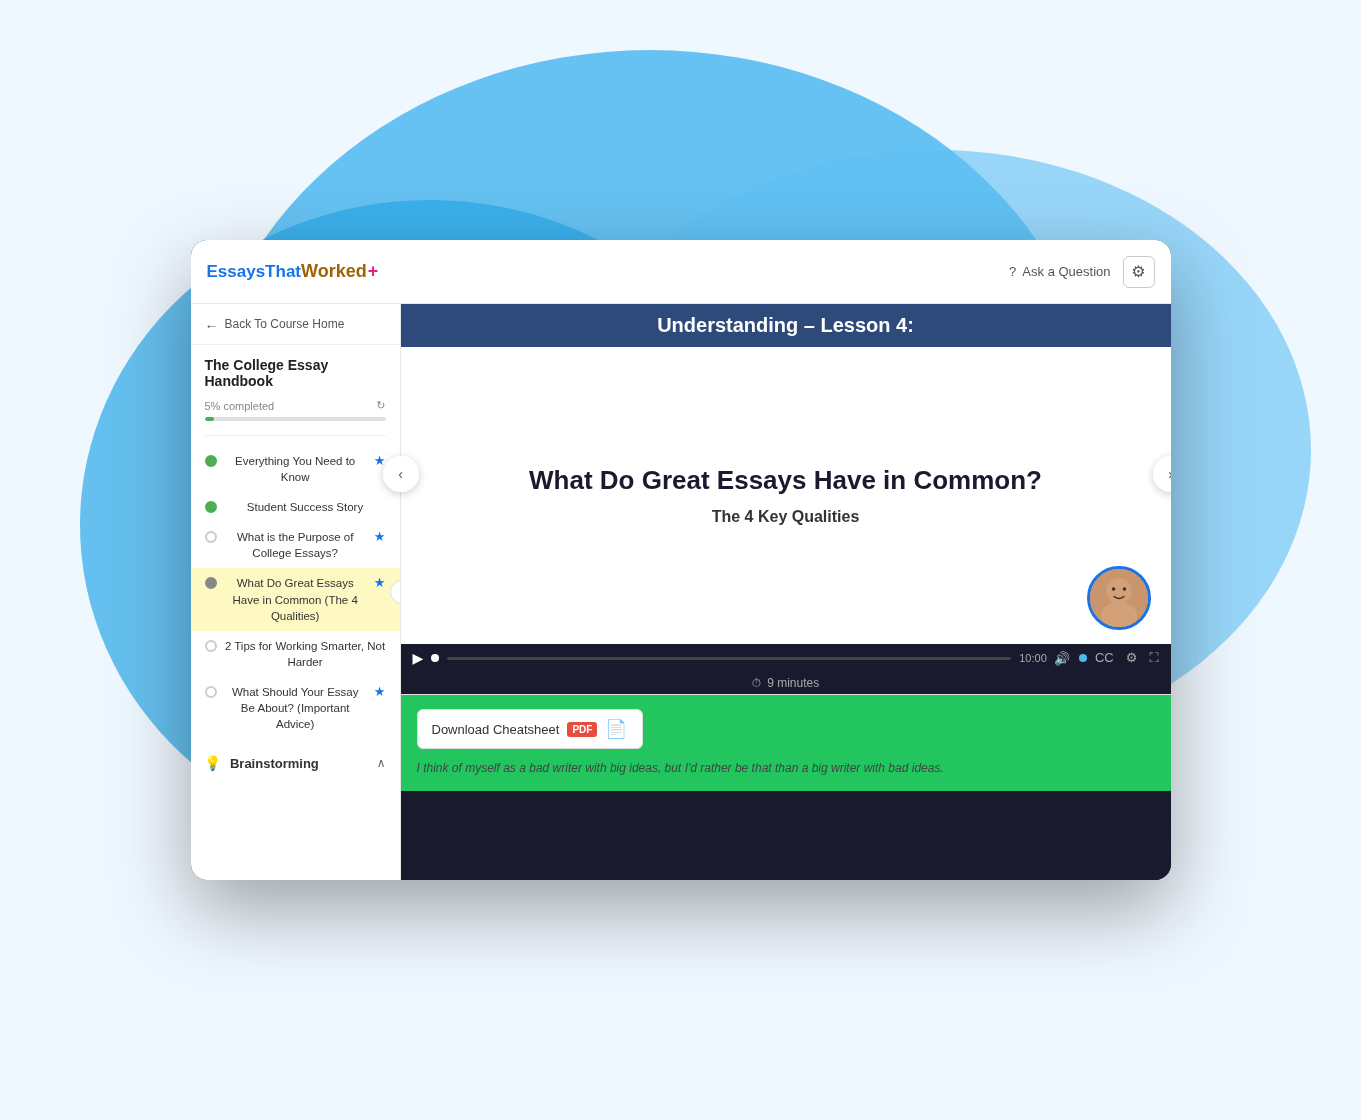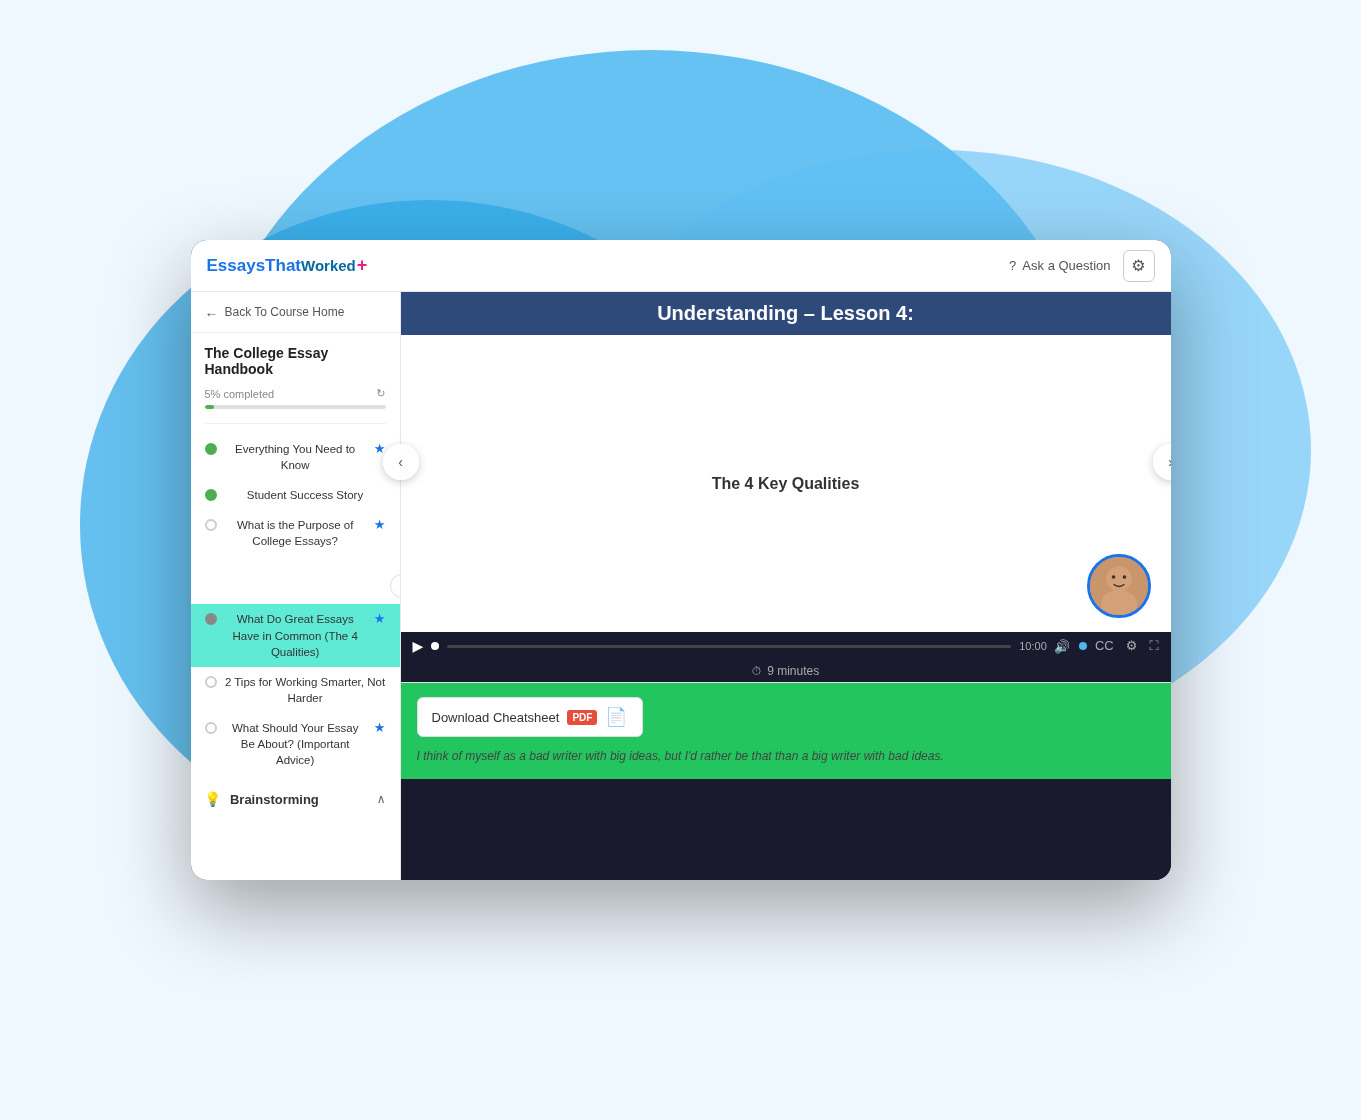--- a/index.html
+++ b/index.html
@@ -60,42 +60,42 @@
       border-radius: 16px;
       box-shadow: 0 30px 80px rgba(0,0,0,0.35);
       overflow: hidden;
       display: flex;
       flex-direction: column;
     }
 
     
     .top-bar {
       background: #ffffff;
-      height: 52px;
+      height: 64px;
       display: flex;
       align-items: center;
       justify-content: space-between;
       padding: 0 16px;
       border-bottom: 1px solid #e8e8e8;
       flex-shrink: 0;
     }
     .logo {
       display: flex;
       align-items: center;
       gap: 0;
     }
     .logo-text-essays {
       font-size: 17px;
       font-weight: 700;
       color: #1a73e8;
     }
     .logo-text-worked {
-      font-size: 15px;
+      font-size: 18px;
       font-weight: 700;
-      color: #0369a1;
+      color: #a16207;
     }
     .logo-plus {
       color: #e91e8c;
       font-size: 18px;
       font-weight: 700;
       margin-left: 1px;
     }
     .top-bar-right {
       display: flex;
       align-items: center;
@@ -209,22 +209,21 @@
     }
     .lesson-item {
       display: flex;
       align-items: flex-start;
       gap: 8px;
       padding: 7px 14px;
       cursor: pointer;
       position: relative;
     }
     .lesson-item.active {
-      background: #5eead4;
-      margin-top: 48px;
+      background: #fef9c3;
     }
     .lesson-dot {
       width: 12px;
       height: 12px;
       border-radius: 50%;
       border: 2px solid #ccc;
       background: white;
       flex-shrink: 0;
       margin-top: 2px;
     }
@@ -566,20 +565,21 @@
       <div class="video-slide" style="position:relative;">
 
         <div class="nav-arrow left">‹</div>
 
         <div class="nav-arrow right">›</div>
 
         <div class="slide-header">
           <span class="slide-header-text">Understanding – Lesson 4:</span>
         </div>
         <div class="slide-body">
+          <div class="slide-title">What Do Great Essays Have in Common?</div>
           <div class="slide-subtitle">The 4 Key Qualities</div>
           <div class="presenter-avatar">
             <div class="avatar-face">
 
               <svg width="64" height="64" viewBox="0 0 64 64">
                 <rect width="64" height="64" fill="#c8956c"></rect>
                 <circle cx="32" cy="24" r="14" fill="#d4a078"></circle>
                 <ellipse cx="32" cy="52" rx="20" ry="16" fill="#d4a078"></ellipse>
                 <circle cx="26" cy="22" r="2" fill="#333"></circle>
                 <circle cx="38" cy="22" r="2" fill="#333"></circle>

